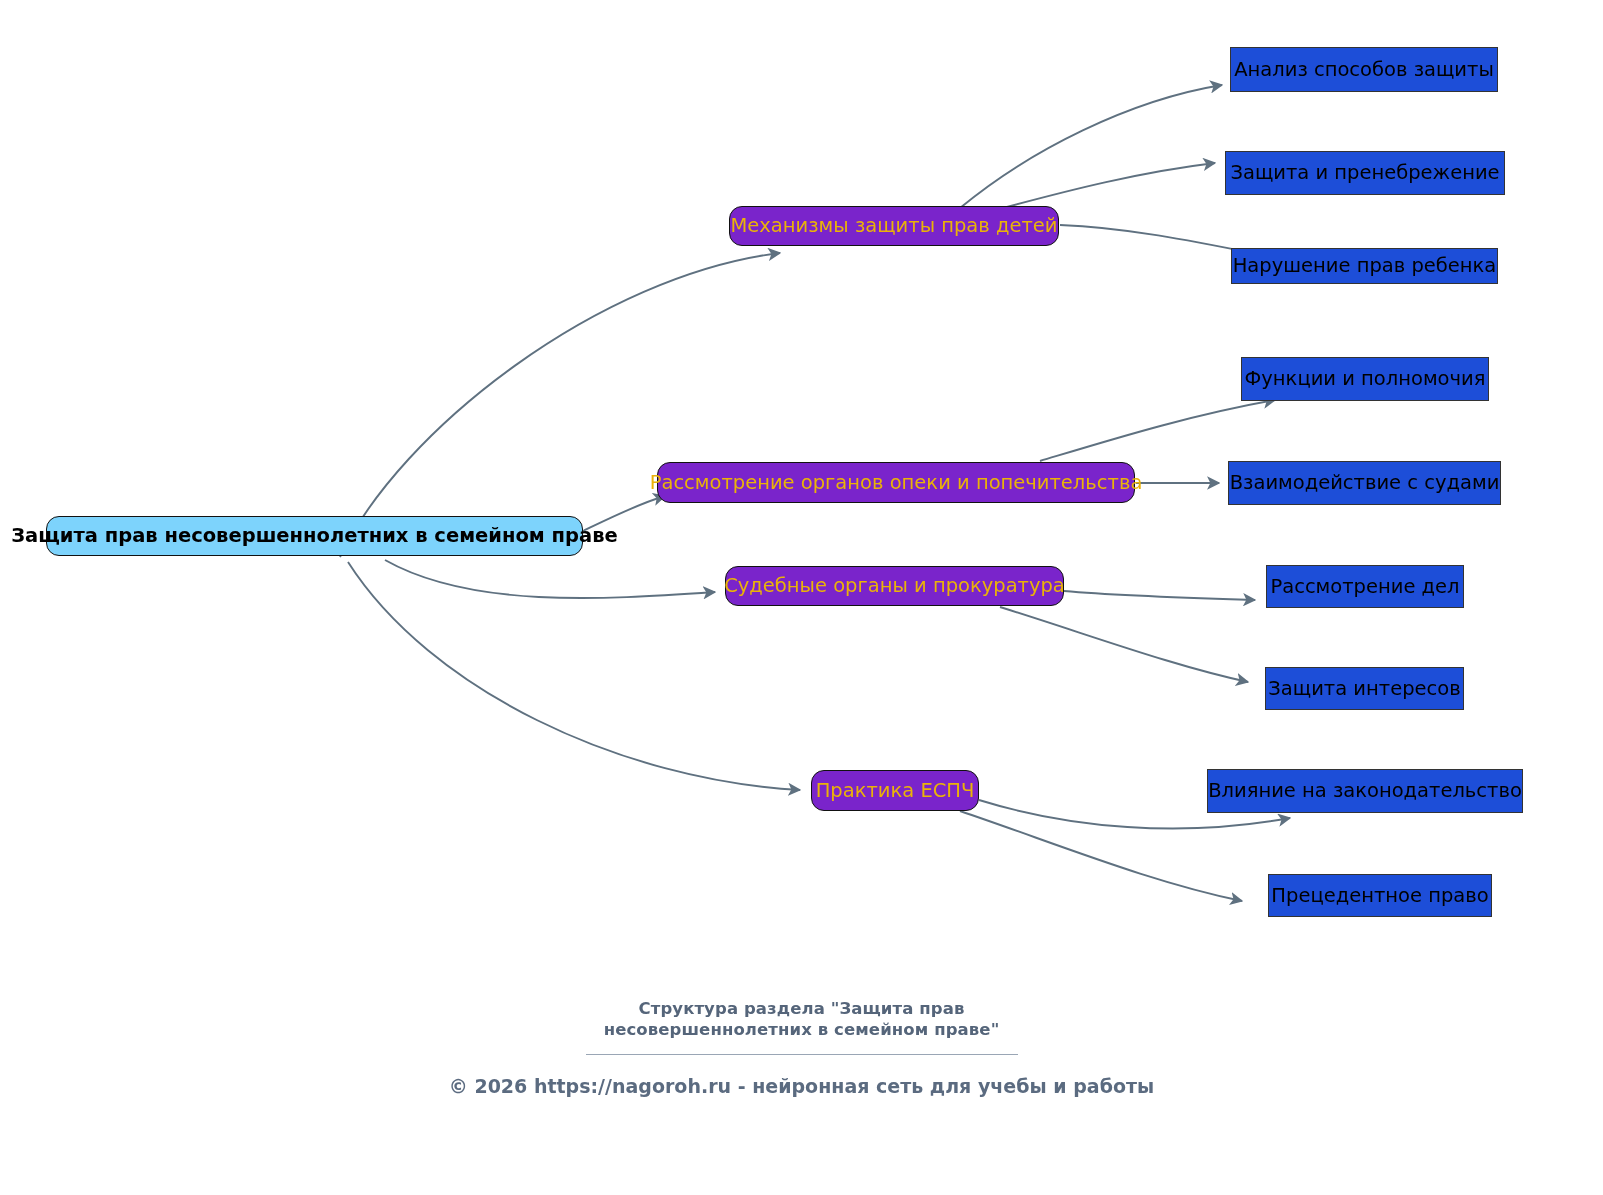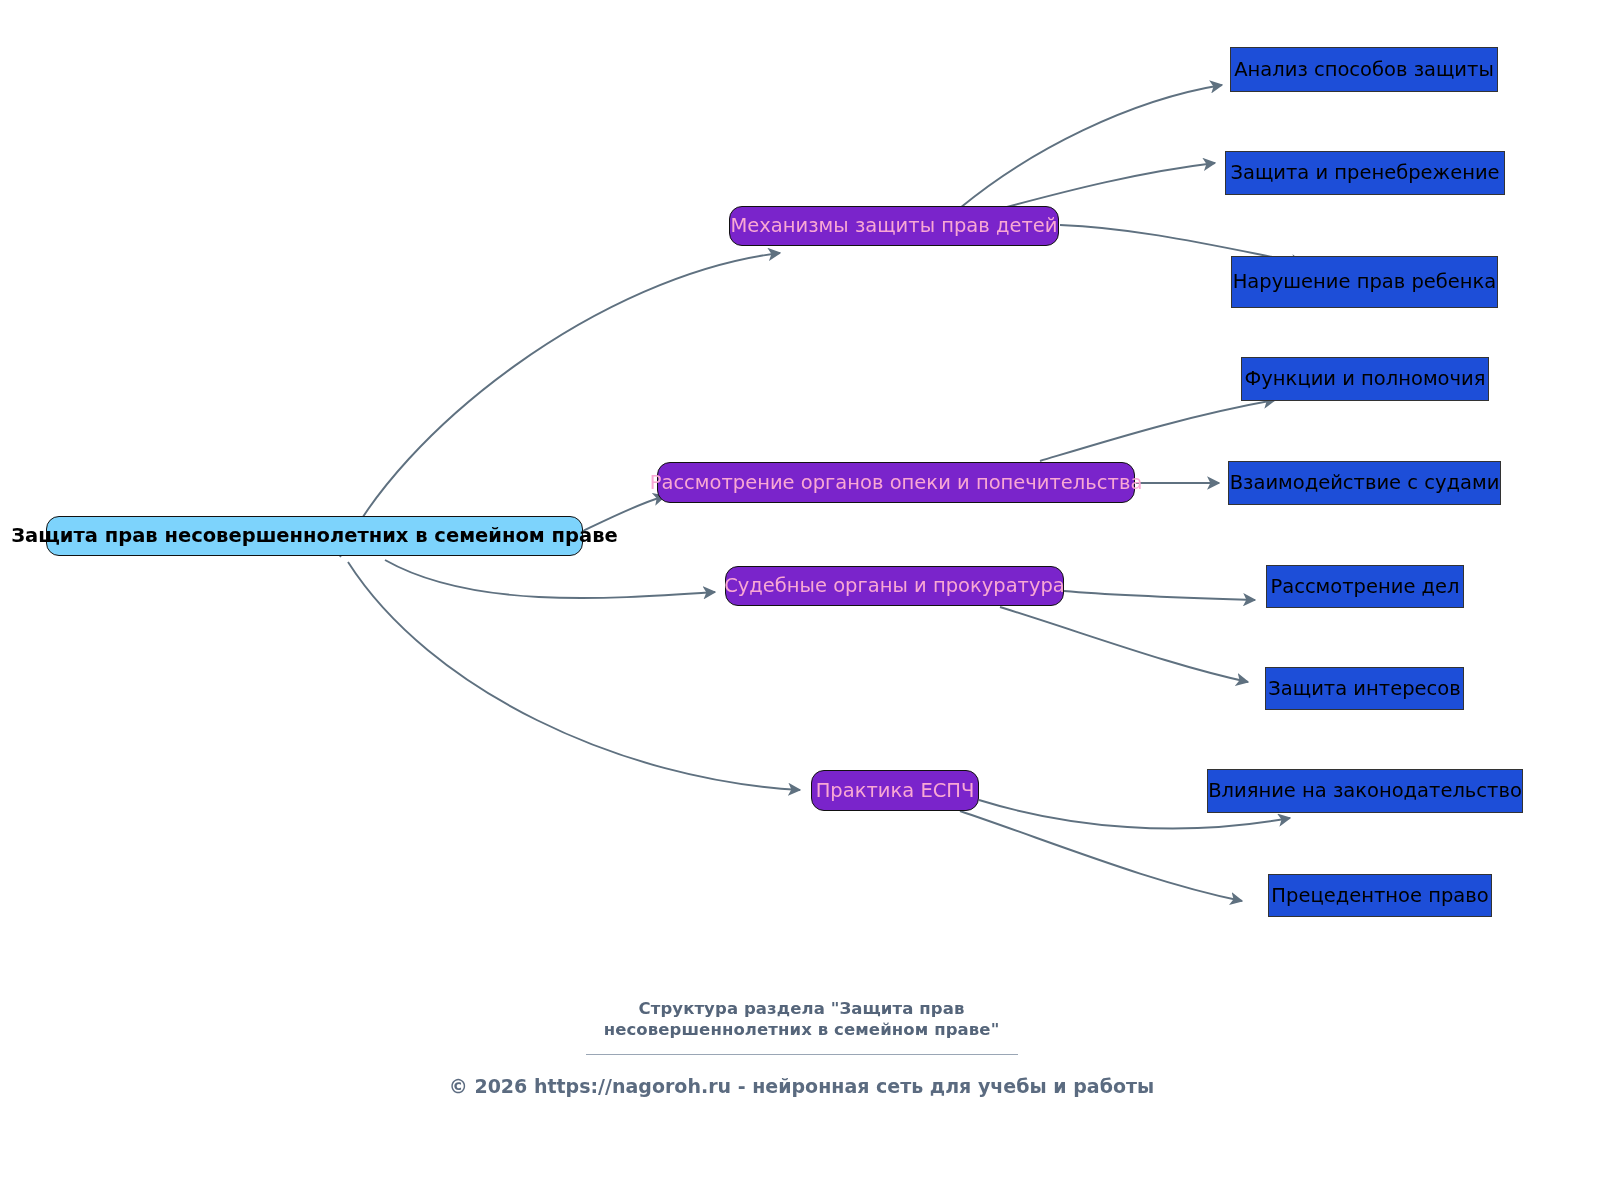--- a/index.html
+++ b/index.html
@@ -49,21 +49,21 @@
     color: #000000;
     font-size: 19.5px;
     font-weight: bold;
     padding: 0 16px;
   }
 
   .node-branch {
     background: #7a24cb;
     border: 1.6px solid #111111;
     border-radius: 13px;
-    color: #f9a8d4;
+    color: #eab308;
     font-size: 19.5px;
     font-weight: normal;
     padding: 0 16px;
   }
 
   .node-leaf {
     background: #1d4ed8;
     border: 1.7px solid #333333;
     border-radius: 0;
     color: #000000;
@@ -138,21 +138,21 @@
       </div>
       <div class="node node-branch" style="left: 729px; top: 206px; width: 330px; height: 40px;">
         <span>Механизмы защиты прав детей</span>
       </div>
       <div class="node node-leaf" style="left: 1230px; top: 47px; width: 268px; height: 45px;">
         <span>Анализ способов защиты</span>
       </div>
       <div class="node node-leaf" style="left: 1225px; top: 151px; width: 280px; height: 44px;">
         <span>Защита и пренебрежение</span>
       </div>
-      <div class="node node-leaf" style="left: 1231px; top: 256px; width: 267px; height: 52px;">
+      <div class="node node-leaf" style="left: 1231px; top: 248px; width: 267px; height: 36px;">
         <span>Нарушение прав ребенка</span>
       </div>
       <div class="node node-branch" style="left: 657px; top: 462px; width: 478px; height: 41px;">
         <span>Рассмотрение органов опеки и попечительства</span>
       </div>
       <div class="node node-leaf" style="left: 1241px; top: 357px; width: 248px; height: 44px;">
         <span>Функции и полномочия</span>
       </div>
       <div class="node node-leaf" style="left: 1228px; top: 461px; width: 273px; height: 44px;">
         <span>Взаимодействие с судами</span>

